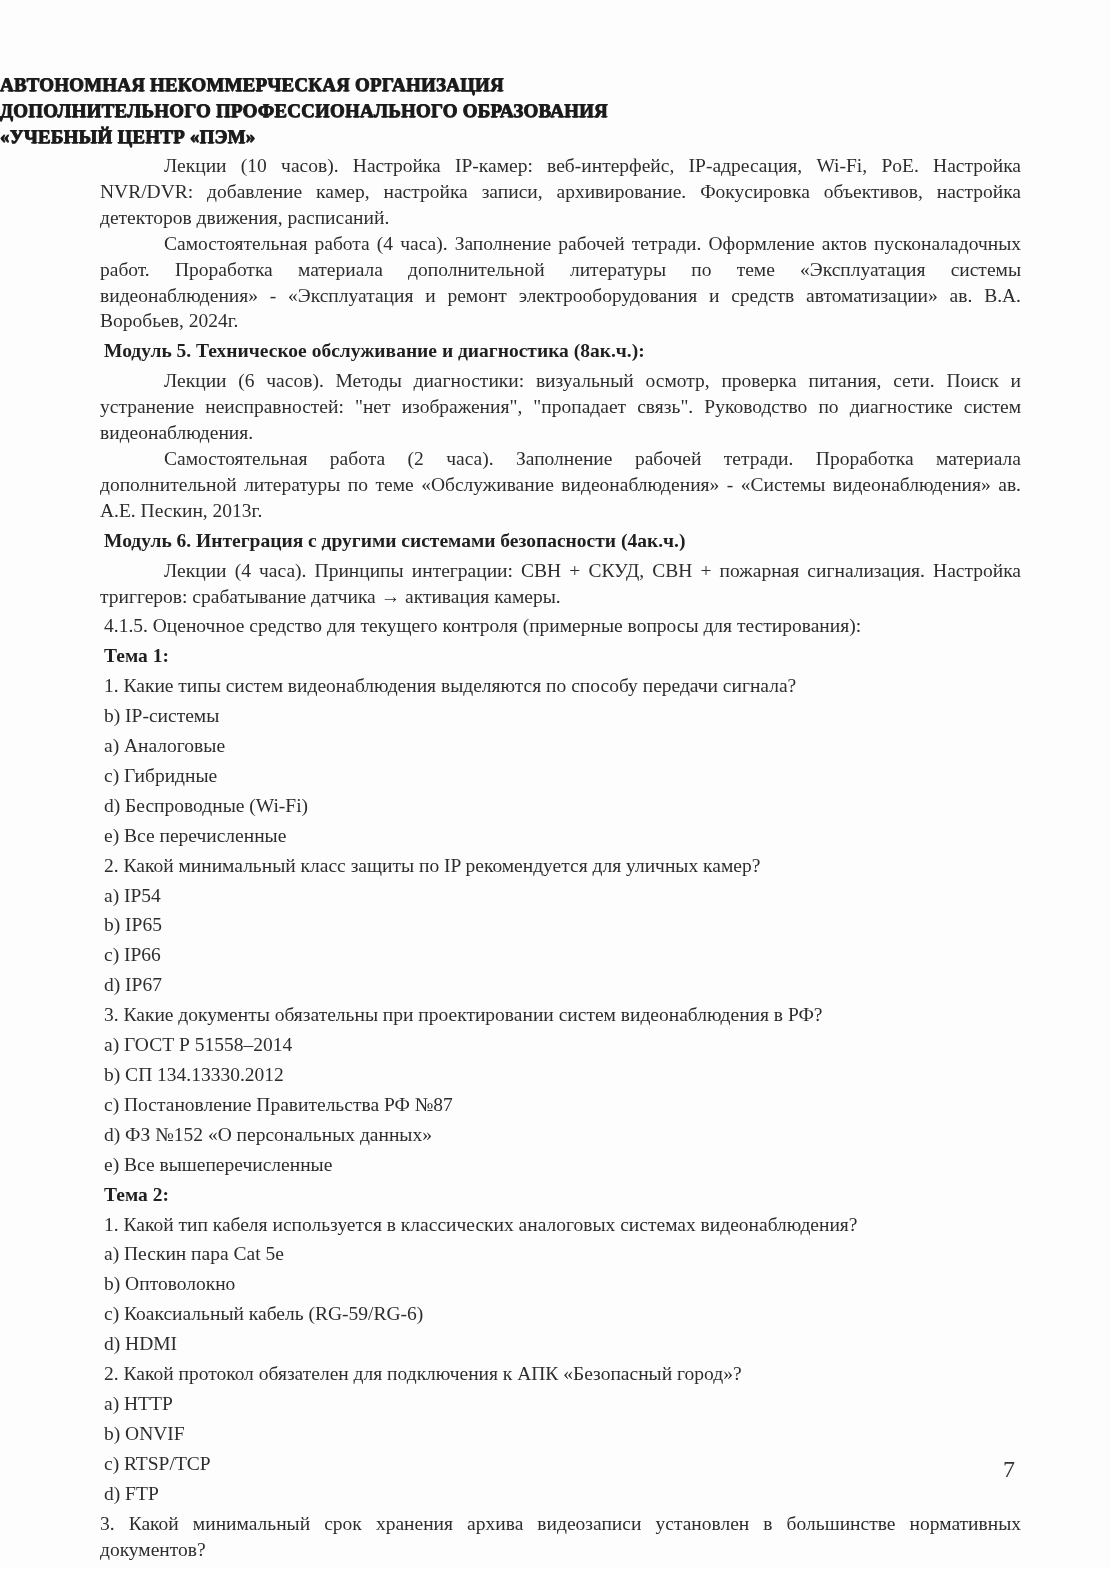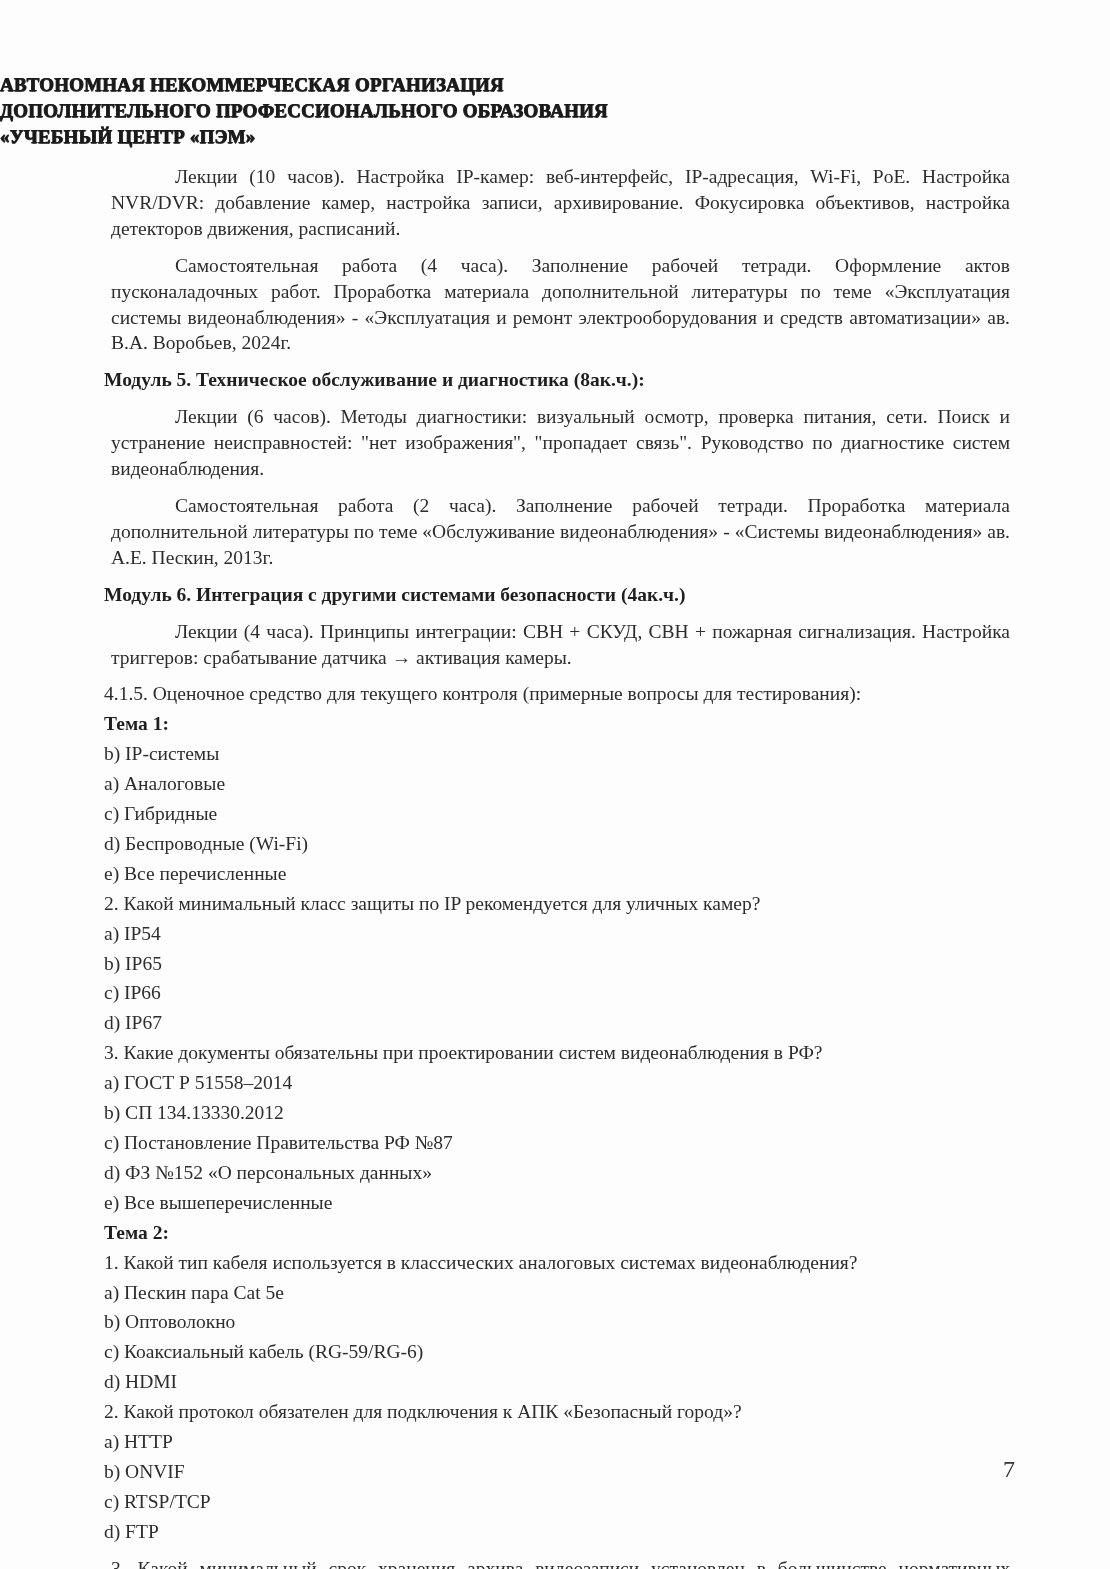--- a/index.html
+++ b/index.html
@@ -12,21 +12,21 @@
   .header {
     position: absolute; left: 0; top: 72px; width: 1110px; 
     font-family: "Liberation Serif", serif; font-weight: bold; color: #1a1a1a;
     font-size: 19px; line-height: 26px; letter-spacing: 0.2px;
     text-shadow: 0.6px 0 0 #333, -0.4px 0 0 #333, 0 0.5px 0 #444;
   }
   .content {
     position: absolute; left: 100px; top: 153px; width: 921px;
     font-size: 19.5px; line-height: 25.9px; color: #2d2d2d;
   }
-  .p { margin: 11px; text-align: justify; text-align-last: left; }
+  .p { margin: 0; text-align: justify; text-align-last: left; }
   .indent { text-indent: 64px; }
   .bold { font-weight: bold; color: #1f1f1f; }
   .line { margin: 4px; white-space: nowrap; }
   .page-number {
     position: absolute; left: 1003px; top: 1456px; font-size: 24px; color: #333;
     font-family: "Liberation Serif", serif;
   }
 </style>
 </head>
 <body>
@@ -46,20 +46,21 @@
     <p class="line bold">Модуль 5. Техническое обслуживание и диагностика (8ак.ч.):</p>
     <p class="p indent">Лекции (6 часов). Методы диагностики: визуальный осмотр, проверка питания, сети. Поиск и устранение неисправностей: "нет изображения", "пропадает связь". Руководство по диагностике систем видеонаблюдения.</p>
     <p class="p indent">Самостоятельная работа (2 часа). Заполнение рабочей тетради. Проработка материала дополнительной литературы по теме «Обслуживание видеонаблюдения» - «Системы видеонаблюдения» ав. А.Е. Пескин, 2013г.</p>
 
     <p class="line bold">Модуль 6. Интеграция с другими системами безопасности (4ак.ч.)</p>
     <p class="p indent">Лекции (4 часа). Принципы интеграции: СВН + СКУД, СВН + пожарная сигнализация. Настройка триггеров: срабатывание датчика → активация камеры.</p>
 
     <p class="line">4.1.5. Оценочное средство для текущего контроля (примерные вопросы для тестирования):</p>
 
     <p class="line bold">Тема 1:</p>
+    <p class="line">1. Какие типы систем видеонаблюдения выделяются по способу передачи сигнала?</p>
     <p class="line">b) IP-системы</p>
     <p class="line">a) Аналоговые</p>
     <p class="line">c) Гибридные</p>
     <p class="line">d) Беспроводные (Wi-Fi)</p>
     <p class="line">e) Все перечисленные</p>
 
     <p class="line">2. Какой минимальный класс защиты по IP рекомендуется для уличных камер?</p>
     <p class="line">a) IP54</p>
     <p class="line">b) IP65</p>
     <p class="line">c) IP66</p>

